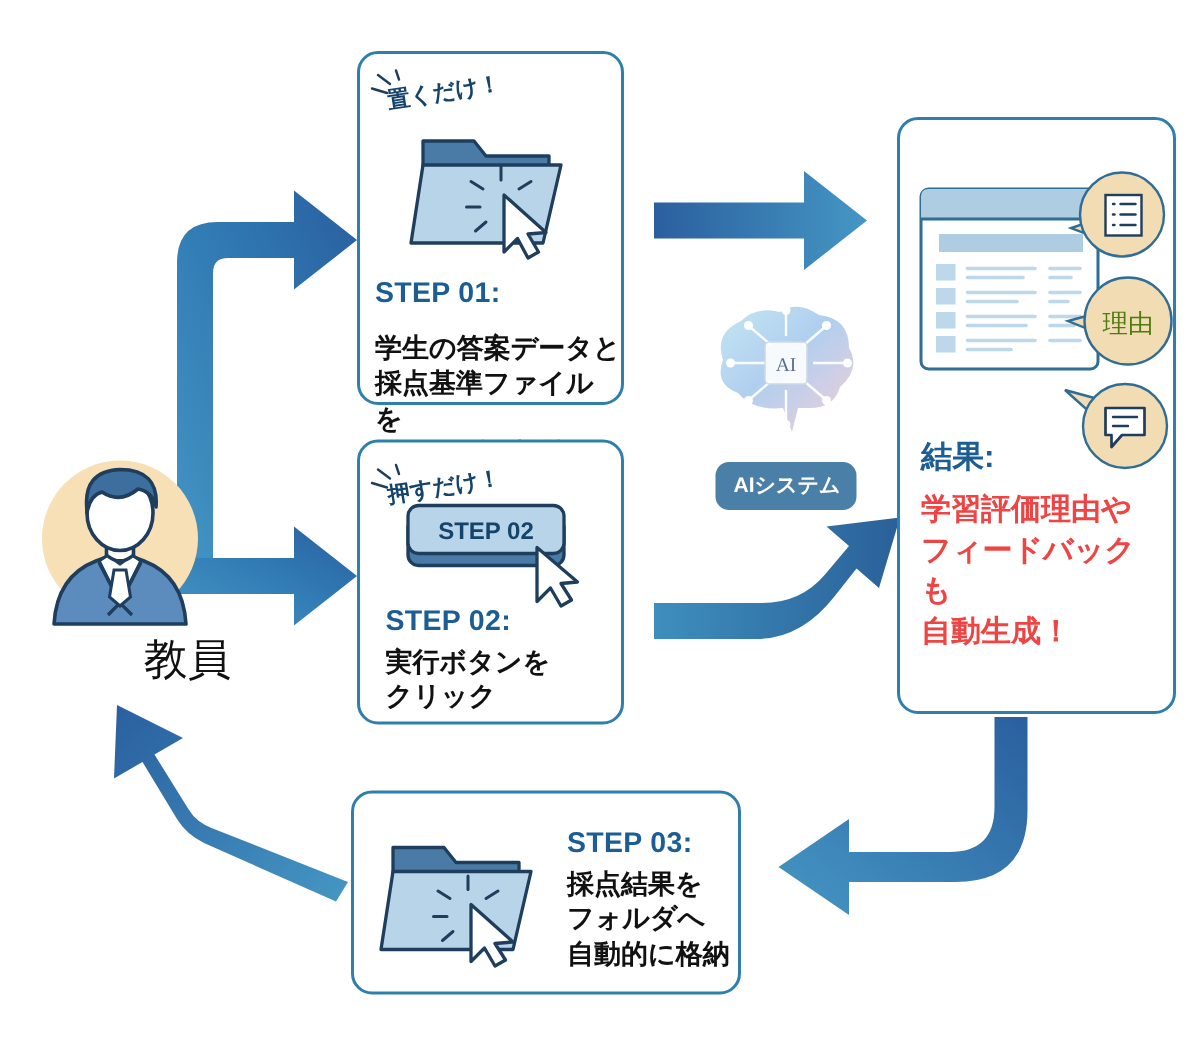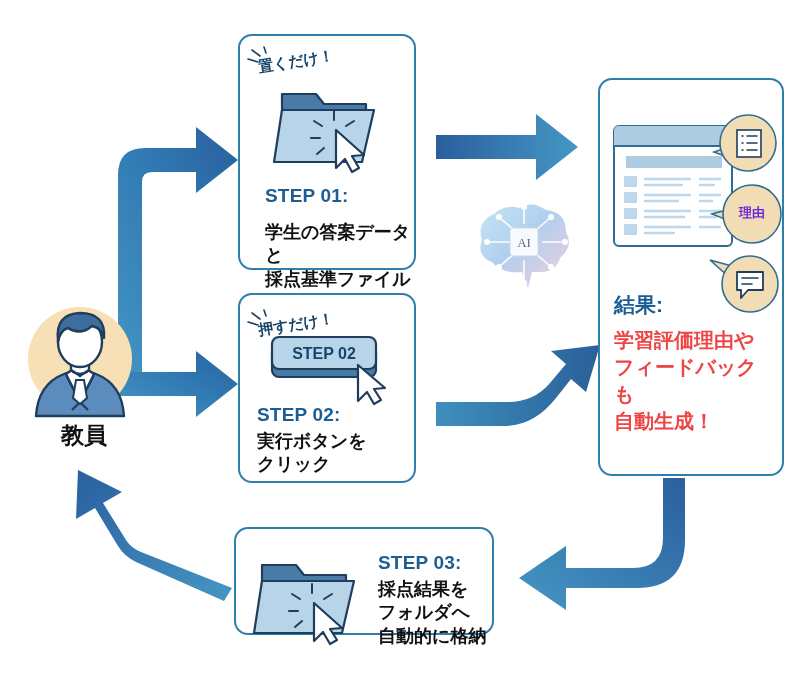--- a/index.html
+++ b/index.html
@@ -53,41 +53,41 @@
     color: #15446b;
     font-weight: bold;
     font-size: 15px;
     transform: rotate(-9deg);
     transform-origin: left bottom;
     white-space: nowrap;
   }
 
   .teacher-label {
     color: #111111;
-    font-weight: bold;
-    font-size: 23px;
-    text-align: center;
+    font-weight: normal;
+    font-size: 29px;
+    text-align: right;
     width: 140px;
   }
 
   .ai-chip {
     background: #4a7fa8;
     color: #ffffff;
     font-weight: bold;
     font-size: 14px;
     border-radius: 9px;
     padding: 7px 12px;
     text-align: center;
     white-space: nowrap;
   }
 
   .bubble-text {
-    font-weight: bold;
-    font-size: 13px;
-    color: #6d28d9;
+    font-weight: normal;
+    font-size: 17px;
+    color: #4d7c0f;
   }
 
   svg { display: block; overflow: visible; }
 </style>
 </head>
 <body>
 
 <div id="stage">
 
   <svg class="abs" style="left:0; top:0; width:800px; height:700px;" viewBox="0 0 800 700">
@@ -221,21 +221,21 @@
       <g stroke="#1f3d5c" stroke-width="2" stroke-linecap="round" fill="none">
         <path d="M 64 40 L 64 31"></path>
         <path d="M 52 46 L 44 41"></path>
         <path d="M 76 46 L 84 41"></path>
         <path d="M 50 58 L 41 58"></path>
         <path d="M 54 68 L 47 74"></path>
       </g>
       <path d="M 66 50 L 66 88 L 75 79 L 82 92 L 89 88 L 82 76 L 94 75 Z" fill="#ffffff" stroke="#1f3d5c" stroke-width="2.2" stroke-linejoin="round"></path>
     </svg>
 
-    <div class="abs" style="left:25px; top:148px;">
+    <div class="abs" style="left:10px; top:148px;">
       <div class="step-title">STEP 01:</div>
       <div class="step-body" style="margin-top:13px;">学生の答案データと
 採点基準ファイルを
 フォルダへ格納</div>
     </div>
   </div>
 
   <div class="card" style="left:238px; top:293px; width:178px; height:190px;">
     <div class="hand-note abs" style="left:20px; top:26px;">押すだけ！</div>
     <svg class="abs" style="left:6px; top:14px;" width="40" height="22" viewBox="0 0 40 22">
@@ -249,21 +249,21 @@
       <path d="M 98 34 L 98 70 L 107 61 L 114 73 L 121 69 L 114 58 L 125 57 Z" fill="#ffffff" stroke="#1f3d5c" stroke-width="2.2" stroke-linejoin="round"></path>
     </svg>
 
     <div class="abs" style="left:17px; top:108px;">
       <div class="step-title">STEP 02:</div>
       <div class="step-body" style="margin-top:3px;">実行ボタンを
 クリック</div>
     </div>
   </div>
 
-  <div class="card" style="left:234px; top:527px; width:260px; height:108px;">
+  <div class="card" style="left:234px; top:527px; width:260px; height:136px;">
     <svg class="abs" style="left:14px; top:20px;" width="116" height="96" viewBox="0 0 116 92">
       <path d="M 12 14 L 46 14 L 54 24 L 96 24 L 96 40 L 12 40 Z" fill="#4a7ba7" stroke="#1f3d5c" stroke-width="2.2" stroke-linejoin="round"></path>
       <path d="M 12 30 L 104 30 L 92 82 L 4 82 Z" fill="#b8d4e8" stroke="#1f3d5c" stroke-width="2.2" stroke-linejoin="round"></path>
       <g stroke="#1f3d5c" stroke-width="2" stroke-linecap="round" fill="none">
         <path d="M 62 42 L 62 33"></path>
         <path d="M 50 48 L 42 43"></path>
         <path d="M 74 48 L 82 43"></path>
         <path d="M 48 60 L 39 60"></path>
         <path d="M 52 70 L 45 76"></path>
       </g>
@@ -313,20 +313,21 @@
         <circle cx="89" cy="21" r="3"></circle>
           <circle cx="25" cy="46" r="3"></circle>
         <circle cx="103" cy="46" r="3"></circle>
           <circle cx="37" cy="71" r="3"></circle>
         <circle cx="89" cy="71" r="3"></circle>
           <circle cx="62" cy="87" r="3"></circle>
       </g>
       <rect x="48" y="32" width="28" height="28" rx="3" fill="#ffffff" opacity="0.9" stroke="#cfd9e6" stroke-width="1"></rect>
       <text x="62" y="51" text-anchor="middle" font-family="Liberation Serif, serif" font-size="13" fill="#5a6f8a">AI</text>
     </svg>
+    <div class="ai-chip" style="margin:14px auto 0; width:94px;">AIシステム</div>
   </div>
 
   <div class="card" style="left:598px; top:78px; width:186px; height:398px;">
 
     <svg class="abs" style="left:12px; top:44px;" width="124" height="128" viewBox="0 0 124 128">
       <rect x="2" y="2" width="118" height="120" rx="5" fill="#ffffff" stroke="#2f6d94" stroke-width="2"></rect>
       <path d="M 2 7 Q 2 2 7 2 L 115 2 Q 120 2 120 7 L 120 22 L 2 22 Z" fill="#aecde2"></path>
       <line x1="2" y1="22" x2="120" y2="22" stroke="#2f6d94" stroke-width="2"></line>
       <rect x="14" y="32" width="96" height="12" fill="#aecde2"></rect>
       <g fill="#bcd8ea">

